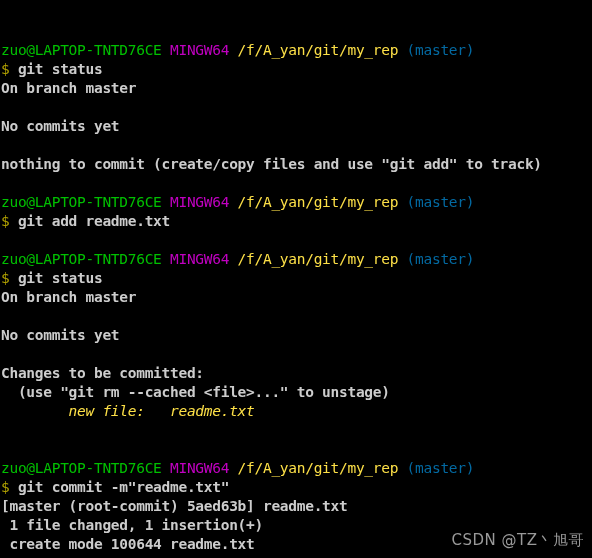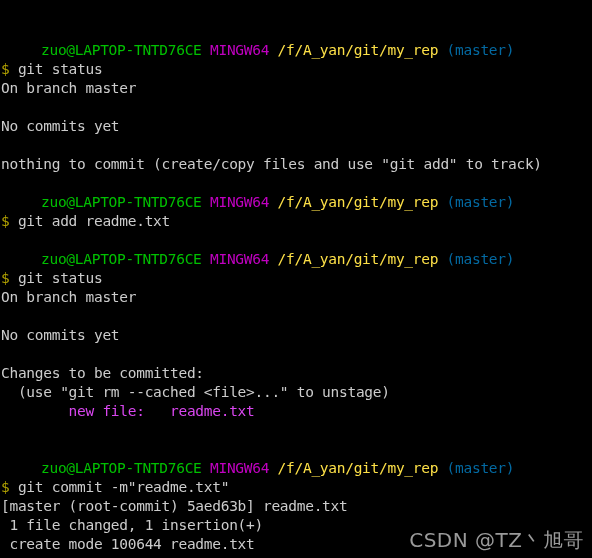--- a/index.html
+++ b/index.html
@@ -19,34 +19,34 @@
     letter-spacing: -0.28px;
     white-space: pre;
   }
   #screen {
     padding: 3px 0 0 1px;
   }
   .line {
     height: 19px;
     white-space: pre;
   }
-  .c-default { color: #cccccc; }
-  .c-user    { color: #00c000; margin-left: 40px; }
+  .c-default { color: #cccccc; font-weight: bold; }
+  .c-user    { color: #00c000; }
   .c-mingw   { color: #c000c0; margin-top: 20px; }
   .c-path    { color: #fde047; }
   .c-branch  { color: #0369a1; }
   .c-prompt  { color: #b0a000; }
-  .c-added   { color: #d946ef; }
+  .c-added   { color: #fde047; font-style: italic; }
   .watermark {
     position: absolute;
     right: 8px;
     top: 531px;
     color: #9a9a9a;
     font-family: "DejaVu Sans", "Liberation Sans", sans-serif;
-    font-size: 20px;
+    font-size: 15px;
     letter-spacing: 0.5px;
     white-space: pre;
   }
 </style>
 </head>
 <body>
 
 <div id="terminal">
   <div id="screen"><div class="line"><span class="c-user">zuo@LAPTOP-TNTD76CE</span><span class="c-default"> </span><span class="c-mingw">MINGW64</span><span class="c-default"> </span><span class="c-path">/f/A_yan/git/my_rep</span><span class="c-default"> </span><span class="c-branch">(master)</span></div><div class="line"><span class="c-prompt">$</span><span class="c-default"> </span><span class="c-default">git status</span></div><div class="line"><span class="c-default">On branch master</span></div><div class="line">&nbsp;</div><div class="line"><span class="c-default">No commits yet</span></div><div class="line">&nbsp;</div><div class="line"><span class="c-default">nothing to commit (create/copy files and use "git add" to track)</span></div><div class="line">&nbsp;</div><div class="line"><span class="c-user">zuo@LAPTOP-TNTD76CE</span><span class="c-default"> </span><span class="c-mingw">MINGW64</span><span class="c-default"> </span><span class="c-path">/f/A_yan/git/my_rep</span><span class="c-default"> </span><span class="c-branch">(master)</span></div><div class="line"><span class="c-prompt">$</span><span class="c-default"> </span><span class="c-default">git add readme.txt</span></div><div class="line">&nbsp;</div><div class="line"><span class="c-user">zuo@LAPTOP-TNTD76CE</span><span class="c-default"> </span><span class="c-mingw">MINGW64</span><span class="c-default"> </span><span class="c-path">/f/A_yan/git/my_rep</span><span class="c-default"> </span><span class="c-branch">(master)</span></div><div class="line"><span class="c-prompt">$</span><span class="c-default"> </span><span class="c-default">git status</span></div><div class="line"><span class="c-default">On branch master</span></div><div class="line">&nbsp;</div><div class="line"><span class="c-default">No commits yet</span></div><div class="line">&nbsp;</div><div class="line"><span class="c-default">Changes to be committed:</span></div><div class="line"><span class="c-default">  (use "git rm --cached &lt;file&gt;..." to unstage)</span></div><div class="line"><span class="c-added">        new file:   readme.txt</span></div><div class="line">&nbsp;</div><div class="line">&nbsp;</div><div class="line"><span class="c-user">zuo@LAPTOP-TNTD76CE</span><span class="c-default"> </span><span class="c-mingw">MINGW64</span><span class="c-default"> </span><span class="c-path">/f/A_yan/git/my_rep</span><span class="c-default"> </span><span class="c-branch">(master)</span></div><div class="line"><span class="c-prompt">$</span><span class="c-default"> </span><span class="c-default">git commit -m"readme.txt"</span></div><div class="line"><span class="c-default">[master (root-commit) 5aed63b] readme.txt</span></div><div class="line"><span class="c-default"> 1 file changed, 1 insertion(+)</span></div><div class="line"><span class="c-default"> create mode 100644 readme.txt</span></div><div class="line">&nbsp;</div></div>
   <div class="watermark">CSDN @TZ丶旭哥</div>

